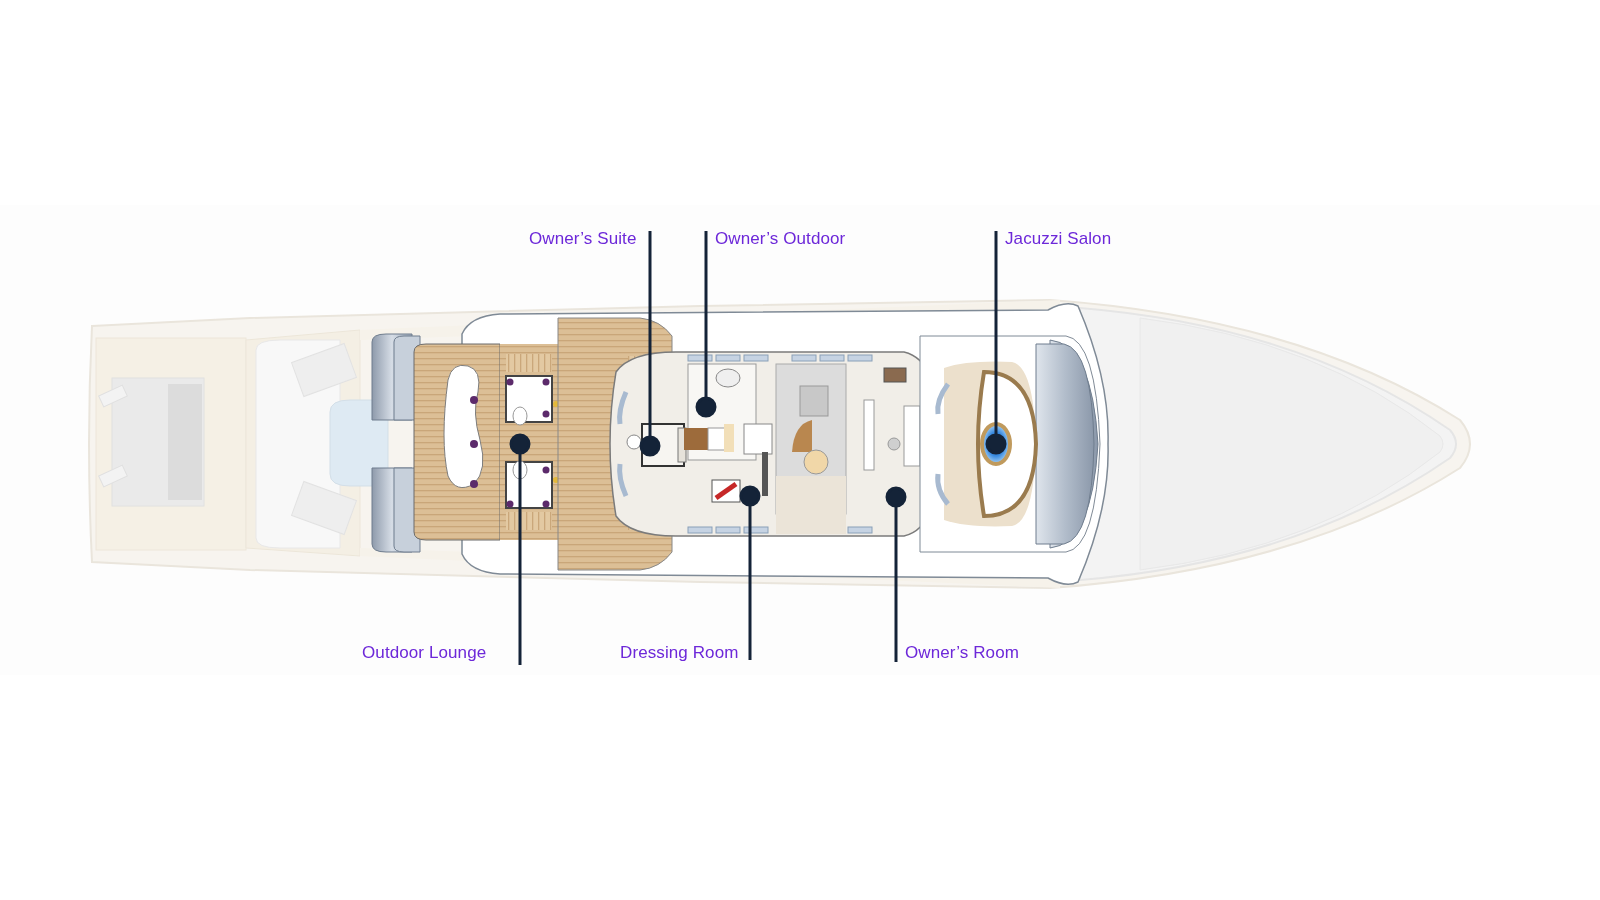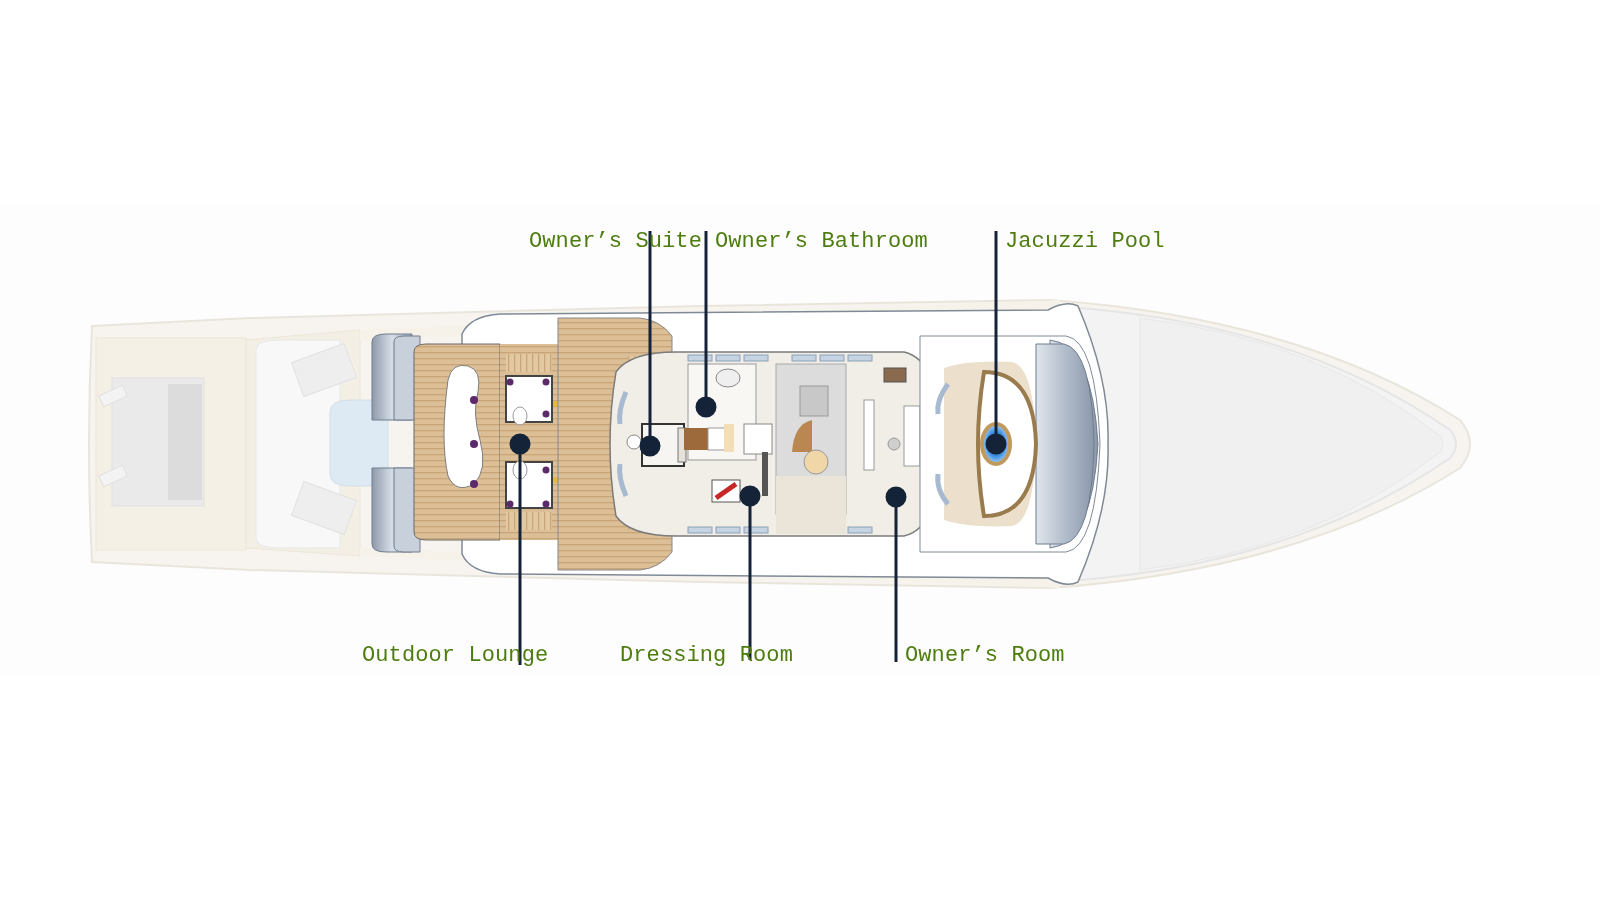--- a/index.html
+++ b/index.html
@@ -1,19 +1,19 @@
 <!DOCTYPE html>
 <html><head>
 <meta charset="utf-8">
 <style>
   html, body { margin: 0; padding: 0; background: #ffffff; }
   body { width: 1600px; height: 900px; position: relative; overflow: hidden; font-family: "Liberation Sans", "DejaVu Sans", sans-serif; }
   .band { position: absolute; left: 0; top: 205px; width: 1600px; height: 470px; background: #fdfdfd; }
   svg.plan { position: absolute; left: 0; top: 0; }
-  .label { position: absolute; font-size: 22px; color: #4d7c0f; white-space: nowrap; letter-spacing: 0.1px; font-family: Liberation Mono, monospace; }
+  .label { position: absolute; font-size: 17px; color: #6d28d9; white-space: nowrap; letter-spacing: 0.1px; }
 </style>
 </head>
 <body>
 
 <div class="band"></div>
 
 <svg class="plan" width="1600" height="900" viewBox="0 0 1600 900">
   <defs>
     <pattern id="teak" width="6" height="6" patternUnits="userSpaceOnUse">
       <rect width="6" height="6" fill="#dcbf96"></rect>
@@ -165,17 +165,17 @@
     <line x1="520" y1="444" x2="520" y2="665"></line>
     <circle cx="520" cy="444" r="9"></circle>
     <line x1="750" y1="496" x2="750" y2="660"></line>
     <circle cx="750" cy="496" r="9"></circle>
     <line x1="896" y1="497" x2="896" y2="662"></line>
     <circle cx="896" cy="497" r="9"></circle>
   </g>
 </svg>
 
 <div class="label" style="left:529px; top:229px;">Owner’s Suite</div>
-<div class="label" style="left:715px; top:229px;">Owner’s Bathroom</div>
-<div class="label" style="left:1005px; top:229px;">Jacuzzi Pool</div>
+<div class="label" style="left:715px; top:229px;">Owner’s Outdoor</div>
+<div class="label" style="left:1005px; top:229px;">Jacuzzi Salon</div>
 <div class="label" style="left:362px; top:643px;">Outdoor Lounge</div>
 <div class="label" style="left:620px; top:643px;">Dressing Room</div>
 <div class="label" style="left:905px; top:643px;">Owner’s Room</div>
 
 </body></html>

